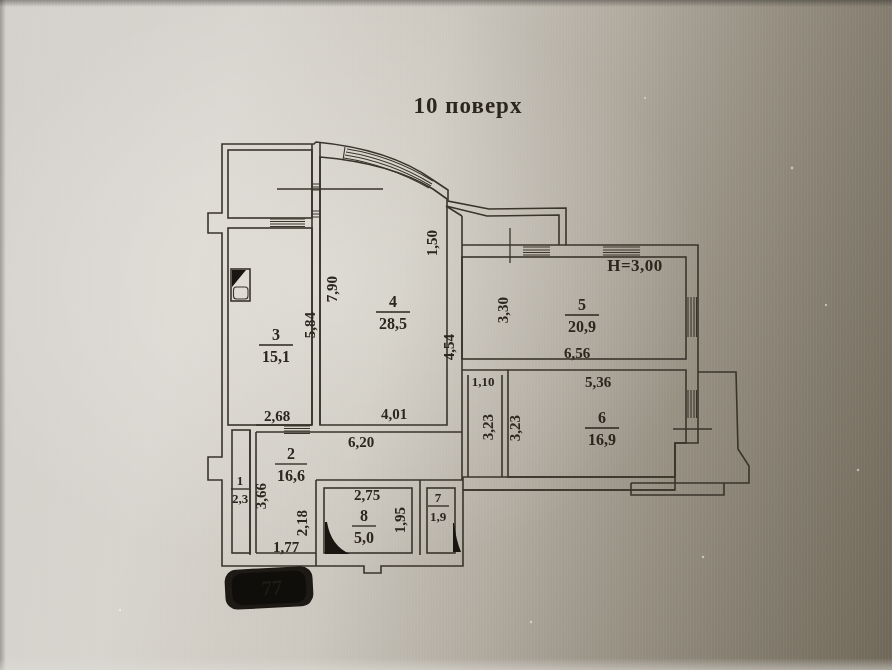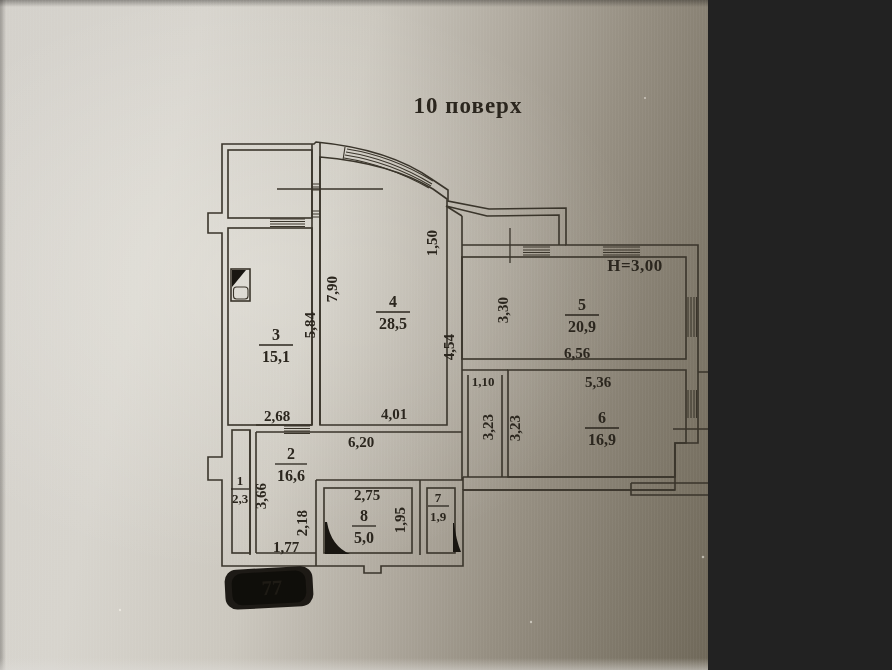--- a/index.html
+++ b/index.html
@@ -1,18 +1,18 @@
 <!DOCTYPE html>
 <html><head>
 <meta charset="utf-8">
 <style>
   html,body{margin:0;padding:0;background:#222;}
   #photo{
     position:relative;
-    width:708px;height:670px;
+    width:892px;height:670px;
     overflow:hidden;
     font-family:"Liberation Serif","DejaVu Serif",serif;
     background:
       linear-gradient(180deg, rgba(25,23,20,.38) 0px, rgba(25,23,20,0) 7px),
       linear-gradient(90deg, rgba(25,23,20,.30) 0px, rgba(25,23,20,0) 6px),
       radial-gradient(ellipse 560px 420px at 36% 42%, rgba(255,255,248,.30), rgba(255,255,248,0) 70%),
       linear-gradient(103deg,#d4d1cb 0%,#d7d4cd 24%,#cbc7be 44%,#b0aa9f 60%,#968f82 74%,#837c6e 86%,#6f6859 100%);
   }
   #photo::before{
     content:"";position:absolute;inset:0;pointer-events:none;

